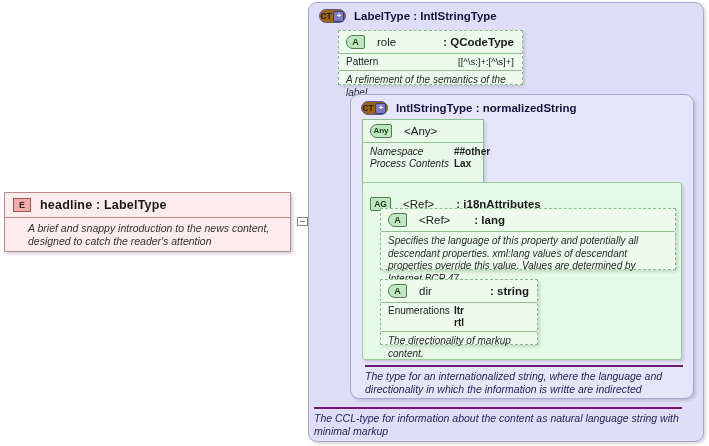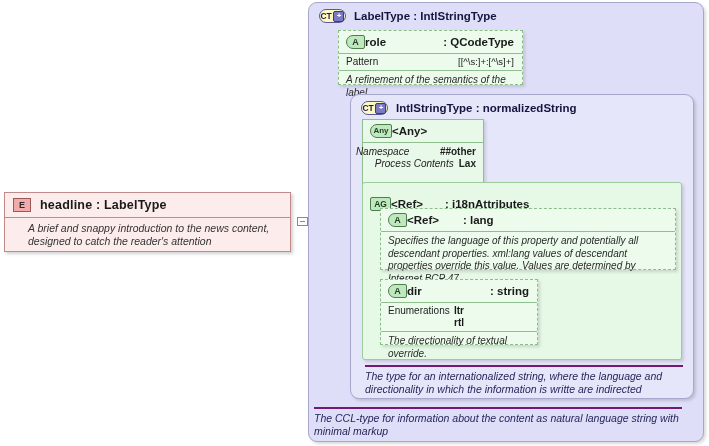--- a/index.html
+++ b/index.html
@@ -85,21 +85,21 @@
   }
   .ico-ag {
     background: #bfe8bf;
     border: 1px solid #4e7d4e;
     border-radius: 2px 2px 2px 2px;
     color: #1f3d1f;
     width: 21px;
     font-size: 8.5px;
   }
   .ico-ct {
-    background: #fef9c3;
+    background: #a16207;
     border: 1px solid #5a5a96;
     border-radius: 7px;
     color: #1c1c4a;
     width: 27px;
     font-size: 8.5px;
     letter-spacing: -0.2px;
   }
   .ico-ct .plus {
     display: inline-block;
     width: 9px;
@@ -154,23 +154,23 @@
   .attr-head {
     display: flex;
     align-items: center;
     padding: 4px 8px 4px 7px;
     border-bottom: 1px solid #8fbf8f;
   }
   .attr-head.noline {
     border-bottom: none;
   }
   .attr-name {
-    font-weight: bold;
+    font-weight: normal;
     font-size: 11.5px;
-    margin-left: 0;
+    margin-left: 12px;
     color: #1a1a1a;
   }
   .attr-type {
     font-weight: bold;
     font-size: 11.5px;
     margin-left: auto;
     color: #1a1a1a;
   }
   .facet-row {
     display: flex;
@@ -249,21 +249,20 @@
     background: #8a8a8a;
   }
 
   .kv-grid {
     padding: 3px 7px 4px 7px;
     font-size: 10px;
     line-height: 12px;
   }
   .kv-line {
     display: flex;
-    justify-content: flex-end;
   }
   .kv-k {
     font-style: italic;
     width: 84px;
     flex: 0 0 auto;
   }
   .kv-v {
     font-weight: bold;
   }
 </style>
@@ -370,14 +369,14 @@
   <div class="attr-head">
     <span class="ico ico-a">A</span>
     <span class="attr-name">dir</span>
     <span class="attr-type">: string</span>
   </div>
   <div class="facet-row">
     <span class="facet-label">Enumerations</span>
     <span class="facet-value">ltr
 rtl</span>
   </div>
-  <div class="annot">The directionality of textual override.</div>
+  <div class="annot">The directionality of markup content.</div>
 </div>
 
 </body></html>

